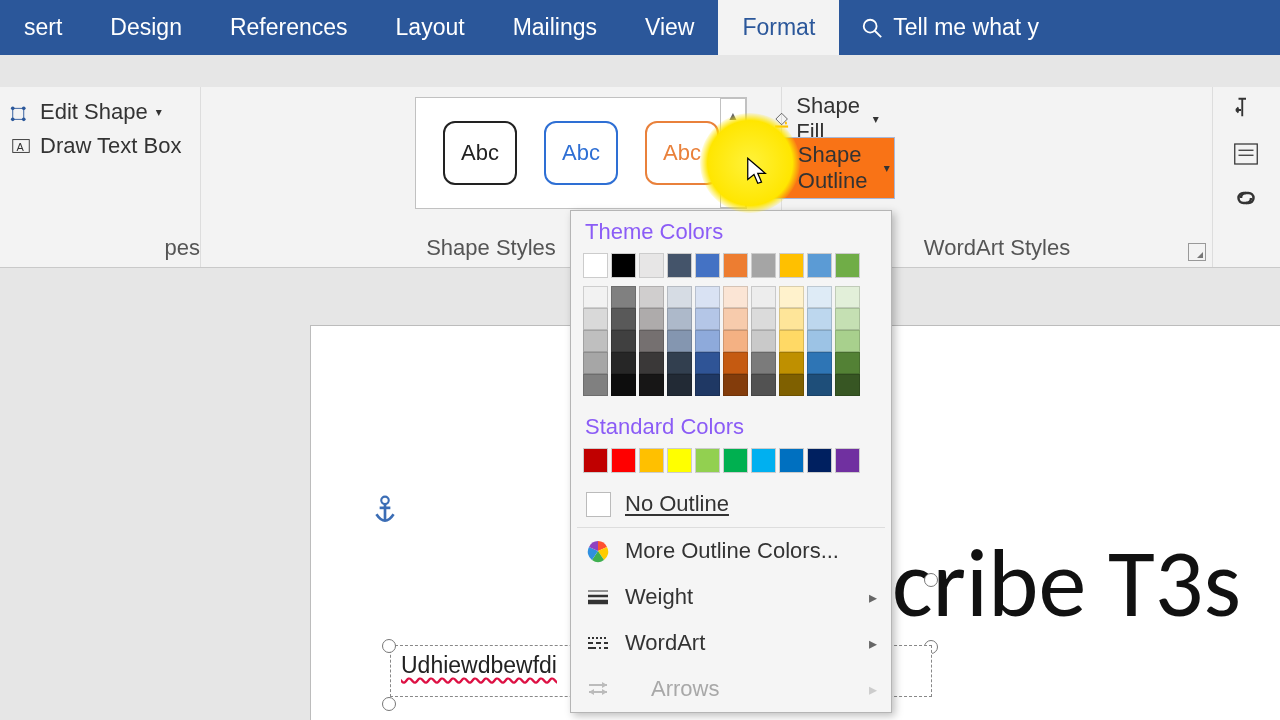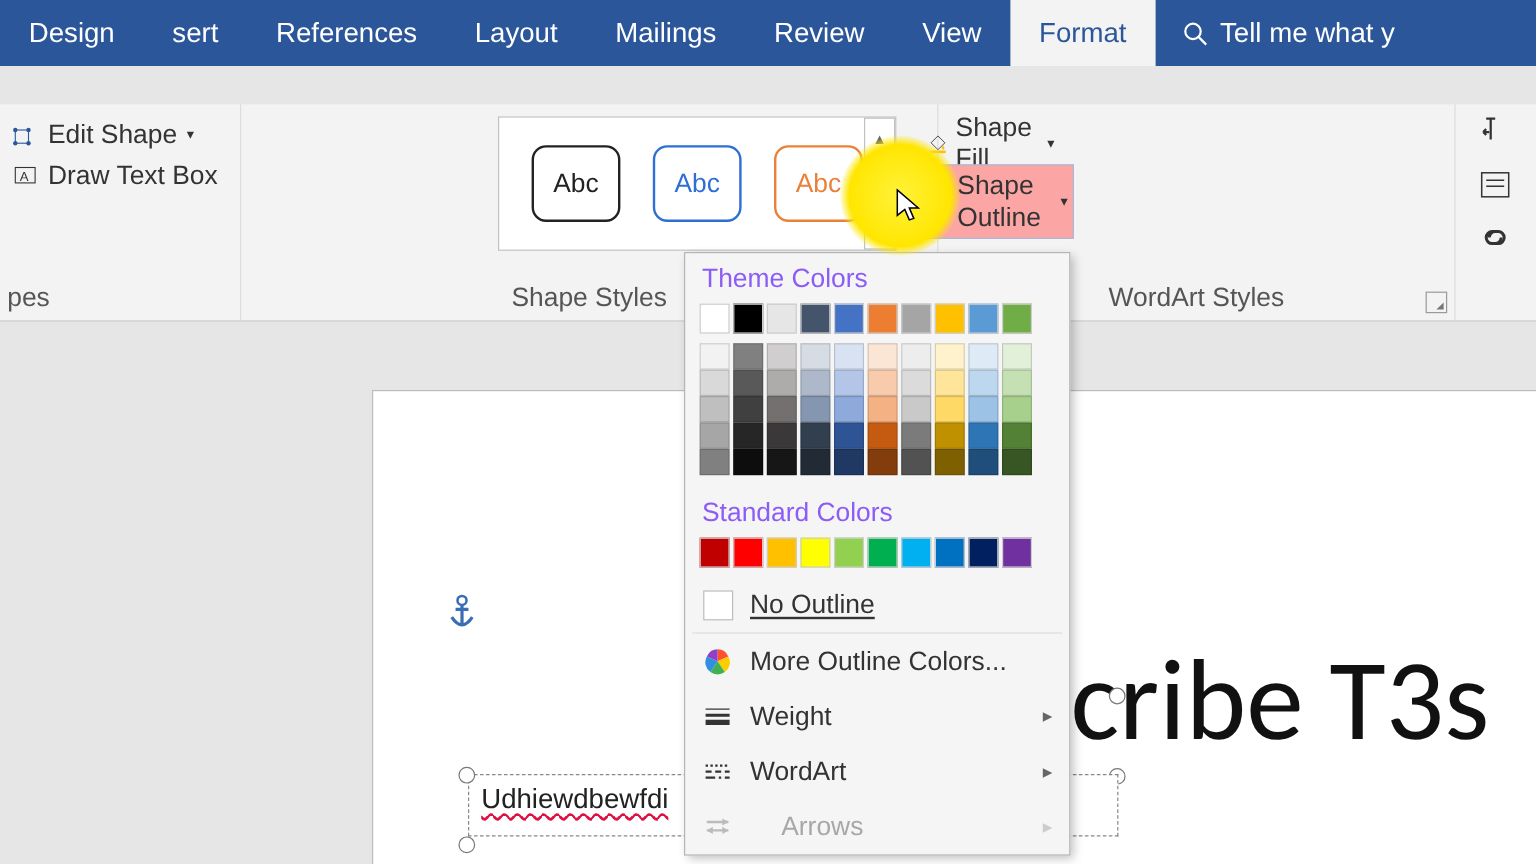--- a/index.html
+++ b/index.html
@@ -24,21 +24,21 @@
   .edit-shape,.text-box{display:flex;align-items:center;gap:8px;font-size:22px;color:#333;padding:4px 10px;}
   .edit-shape svg,.text-box svg{width:22px;height:22px;}
   
   .style-gallery{position:absolute;left:214px;top:10px;width:330px;height:110px;border:1px solid #c1c1c1;background:#fff;display:flex;align-items:center;justify-content:space-evenly;}
   .style-thumb{width:70px;height:60px;border-radius:12px;display:flex;align-items:center;justify-content:center;font-size:22px;}
   .gal-spin{position:absolute;right:0;top:0;bottom:0;width:26px;display:flex;flex-direction:column;}
   .gal-spin div{flex:1;border:1px solid #c1c1c1;display:flex;align-items:center;justify-content:center;font-size:12px;color:#666;}
   
   .fill-btn,.outline-btn{position:absolute;display:flex;align-items:center;gap:6px;font-size:22px;color:#333;}
   .fill-btn{left:572px;top:6px;}
-  .outline-btn{left:572px;top:50px;padding:4px 4px;border:1px solid #a7b8d8;background:#fca5a5;}
+  .outline-btn{left:572px;top:50px;padding:4px 4px;border:1px solid #a7b8d8;background:#f97316;}
   .highlight-spot{position:absolute;left:700px;top:26px;width:100px;height:100px;border-radius:50%;background:radial-gradient(circle,#fff23a 0%,#ffe600 60%,rgba(255,230,0,0) 72%);z-index:50;pointer-events:none;}
   .cursor-arrow{position:absolute;left:746px;top:70px;z-index:60;pointer-events:none;}
   .far-stack{position:absolute;left:1218px;top:4px;display:flex;flex-direction:column;gap:6px;}
   .far-stack .fi{height:38px;width:56px;display:flex;align-items:center;justify-content:center;}
   
   .docarea{position:absolute;left:0;right:0;top:295px;bottom:0;background:#e6e6e6;}
   .page{position:absolute;left:310px;top:30px;width:1400px;height:600px;background:#fff;border:1px solid #bcbcbc;}
   .anchor{position:absolute;left:372px;top:200px;color:#3b6db5;}
   .big-text{position:absolute;left:892px;top:230px;font-size:96px;font-family:Calibri,Arial;color:#111;white-space:nowrap;}
   .textbox{position:absolute;left:390px;top:350px;width:540px;height:50px;border:1.5px dashed #888;background:#fff;}
@@ -58,26 +58,25 @@
   .dd-chevron{margin-left:auto;color:#666;font-size:16px;}
   .disabled{color:#a8a8a8;gap:40px;}
 </style>
 </head>
 <body>
 
 <div id="app">
 
 
   <div class="tabrow">
+    <div class="tab">sert</div>
     <div class="tab">Design</div>
-    <div class="tab">sert</div>
     <div class="tab">References</div>
     <div class="tab">Layout</div>
     <div class="tab">Mailings</div>
-    <div class="tab">Review</div>
     <div class="tab">View</div>
     <div class="tab active">Format</div>
     <div class="tellme">
       <svg viewBox="0 0 24 24">
           <circle cx="10" cy="10" r="7" fill="none" stroke="#fff" stroke-width="2"></circle>
           <line x1="15" y1="15" x2="22" y2="22" stroke="#fff" stroke-width="2"></line>
         </svg>
       <span>Tell me what y</span>
     </div>
   </div>
@@ -96,21 +95,21 @@
         <span>Edit Shape</span>
         <span style="font-size:12px">▾</span>
       </div>
       <div class="text-box">
         <svg viewBox="0 0 24 24">
             <rect x="3" y="5" width="18" height="14" fill="none" stroke="#333"></rect>
             <text x="7" y="17" font-size="12" fill="#333">A</text>
           </svg>
         <span>Draw Text Box</span>
       </div>
-      <div class="group-label" style="text-align:left;padding-left:6px">pes</div>
+      <div class="group-label" style="text-align:right;padding-left:6px">pes</div>
     </div>
 
     <div class="group" style="width:580px">
       <div class="style-gallery">
         <div class="style-thumb" style="border:2.5px solid #222;color:#222">Abc</div>
         <div class="style-thumb" style="border:2.5px solid #2e6fd4;color:#2e6fd4">Abc</div>
         <div class="style-thumb" style="border:2.5px solid #e9813b;color:#e9813b">Abc</div>
         <div class="gal-spin">
           <div>▲</div>
           <div>▼</div>

